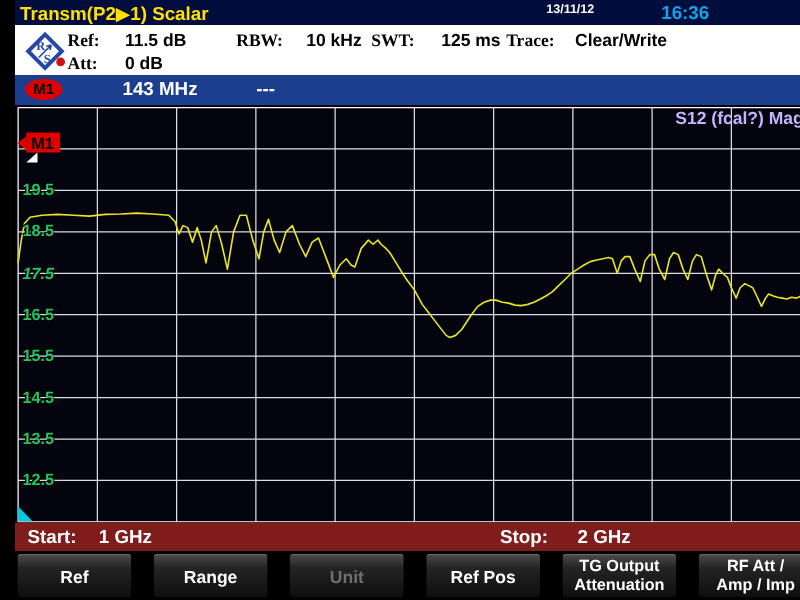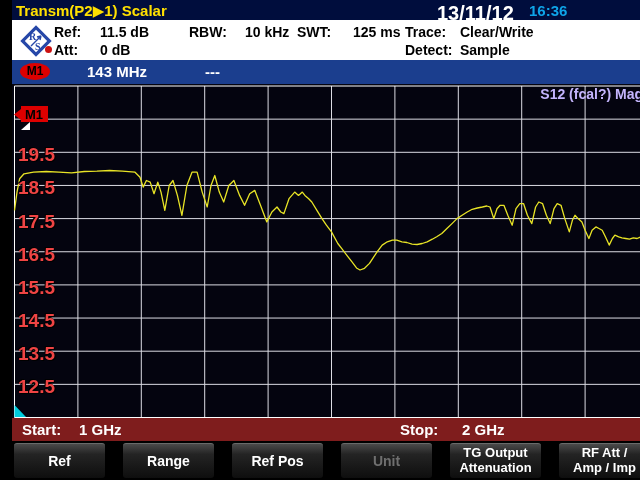--- a/index.html
+++ b/index.html
@@ -3,41 +3,41 @@
 <meta charset="utf-8">
 <style>
   * { margin:0; padding:0; box-sizing:border-box; }
   html,body { width:640px; height:480px; overflow:hidden; background:#000; }
   body { font-family:"Liberation Sans","DejaVu Sans",sans-serif; font-weight:bold; position:relative; }
   #screen { position:absolute; width:640px; height:480px; background:#000;margin-left:12px; }
 
   
   #title-bar { position:absolute; left:0; top:0; width:640px; height:20px; background:#000d3d; }
   #title-text { position:absolute; left:4px; top:2px; font-size:15px; color:#ffe000; }
-  #date-text  { position:absolute; left:425px; top:2px; font-size:20px; color:#ffffff; }
+  #date-text  { position:absolute; left:425px; top:2px; font-size:10px; color:#ffffff; }
   #time-text  { position:absolute; left:517px; top:2px; font-size:15px; color:#0ea5e9; }
 
   
   #settings { position:absolute; left:0; top:20px; width:640px; height:40px; background:#ffffff; color:#000; font-size:14px; }
   .set-cell { position:absolute; white-space:nowrap; }
-  .set-label { display:inline-block; }
+  .set-label { display:inline-block;font-family:Liberation Serif, serif; }
   #rs-logo { position:absolute; left:6px; top:3px; }
   #att-dot { position:absolute; left:33px; top:26px; width:7px; height:7px; border-radius:50%; background:#cc1111; }
 
   
   #marker-bar { position:absolute; left:0; top:60px; width:640px; height:24px; background:#1b3e8e; }
   #m1-badge { position:absolute; left:8px; top:3px; width:30px; height:17px; background:#dd0000; border-radius:50%;
               color:#000; font-size:12px; text-align:center; line-height:17px; }
-  #marker-freq { position:absolute; left:75px; top:3px; color:#fff; font-size:15px; }
+  #marker-freq { position:absolute; left:86px; top:3px; color:#fff; font-size:15px; }
   #marker-val  { position:absolute; left:193px; top:3px; color:#fff; font-size:15px; }
 
   
   #chart { position:absolute; left:0; top:84px; width:640px; height:334px; background:#04040f; }
   #chart svg { position:absolute; left:0; top:0; }
-  .ylab { position:absolute; left:6px; width:40px; height:16px; color:#ef4444; font-size:19px;
+  .ylab { position:absolute; left:6px; width:40px; height:16px; color:#22c55e; font-size:13px;
           text-shadow:1px 1px 0 #000, -1px -1px 0 #000; }
   #s12-label { position:absolute; right:9px; top:2px; color:#c4b5fd; font-size:14px; }
 
   
   #freq-bar { position:absolute; left:0; top:418px; width:640px; height:23px; background:#7f1d1d; color:#fff; font-size:15px; }
   #start-label { position:absolute; left:10px;  top:3px; }
   #start-value { position:absolute; left:67px;  top:3px; }
   #stop-label  { position:absolute; left:388px; top:3px; }
   #stop-value  { position:absolute; left:450px; top:3px; }
 
@@ -78,23 +78,20 @@
     </div>
     <div class="set-cell" style="left:177px; top:4px;">
       <span class="set-label" style="width:56px">RBW:</span><span>10 kHz</span>
     </div>
     <div class="set-cell" style="left:285px; top:4px;">
       <span class="set-label" style="width:56px">SWT:</span><span>125 ms</span>
     </div>
     <div class="set-cell" style="left:393px; top:4px;">
       <span class="set-label" style="width:55px">Trace:</span><span>Clear/Write</span>
     </div>
-    <div class="set-cell" style="left:393px; top:22px;">
-      <span class="set-label" style="width:55px">Detect:</span><span>Sample</span>
-    </div>
   </div>
 
   <div id="marker-bar">
     <span id="m1-badge">M1</span>
     <span id="marker-freq">143 MHz</span>
     <span id="marker-val">---</span>
   </div>
 
   <div id="chart">
     <svg id="plot" width="640" height="334" viewBox="0 0 640 334">
@@ -127,21 +124,21 @@
       <g>
         <polygon points="9,25 9,36 2,30.5" fill="#dd0000"></polygon>
         <rect x="9" y="22" width="27" height="16" fill="#dd0000"></rect>
         <text x="13" y="35" font-size="13" font-weight="bold" fill="#000">M1</text>
         <polygon points="9,46 18,38 18,46" fill="#ffffff"></polygon>
       </g>
     </svg>
     <div id="ylabels">
         <div class="ylab" style="top: 60.3px;">19.5</div>
         <div class="ylab" style="top: 93.45px;">18.5</div>
-        <div class="ylab" style="top: 126.6px;">17.5</div>
+        <div class="ylab" style="top: 126.6px; font-style: italic;">17.5</div>
         <div class="ylab" style="top: 159.75px;">16.5</div>
         <div class="ylab" style="top: 192.9px;">15.5</div>
         <div class="ylab" style="top: 226.05px;">14.5</div>
         <div class="ylab" style="top: 259.2px;">13.5</div>
         <div class="ylab" style="top: 292.35px;">12.5</div>
       </div>
     <div id="s12-label">S12 (fcal?) Mag</div>
   </div>
 
   <div id="freq-bar">
@@ -151,25 +148,25 @@
     <span id="stop-value">2 GHz</span>
   </div>
 
   <div id="softkeys">
       <div class="softkey">
         <span>Ref</span>
       </div>
       <div class="softkey">
         <span>Range</span>
       </div>
+      <div class="softkey disabled">
+        <span>Unit</span>
+      </div>
       <div class="softkey">
         <span>Ref Pos</span>
-      </div>
-      <div class="softkey disabled">
-        <span>Unit</span>
       </div>
       <div class="softkey two-line">
         <span>TG Output</span>
         <span>Attenuation</span>
       </div>
       <div class="softkey two-line">
         <span>RF Att /</span>
         <span>Amp / Imp</span>
       </div>
     </div>

